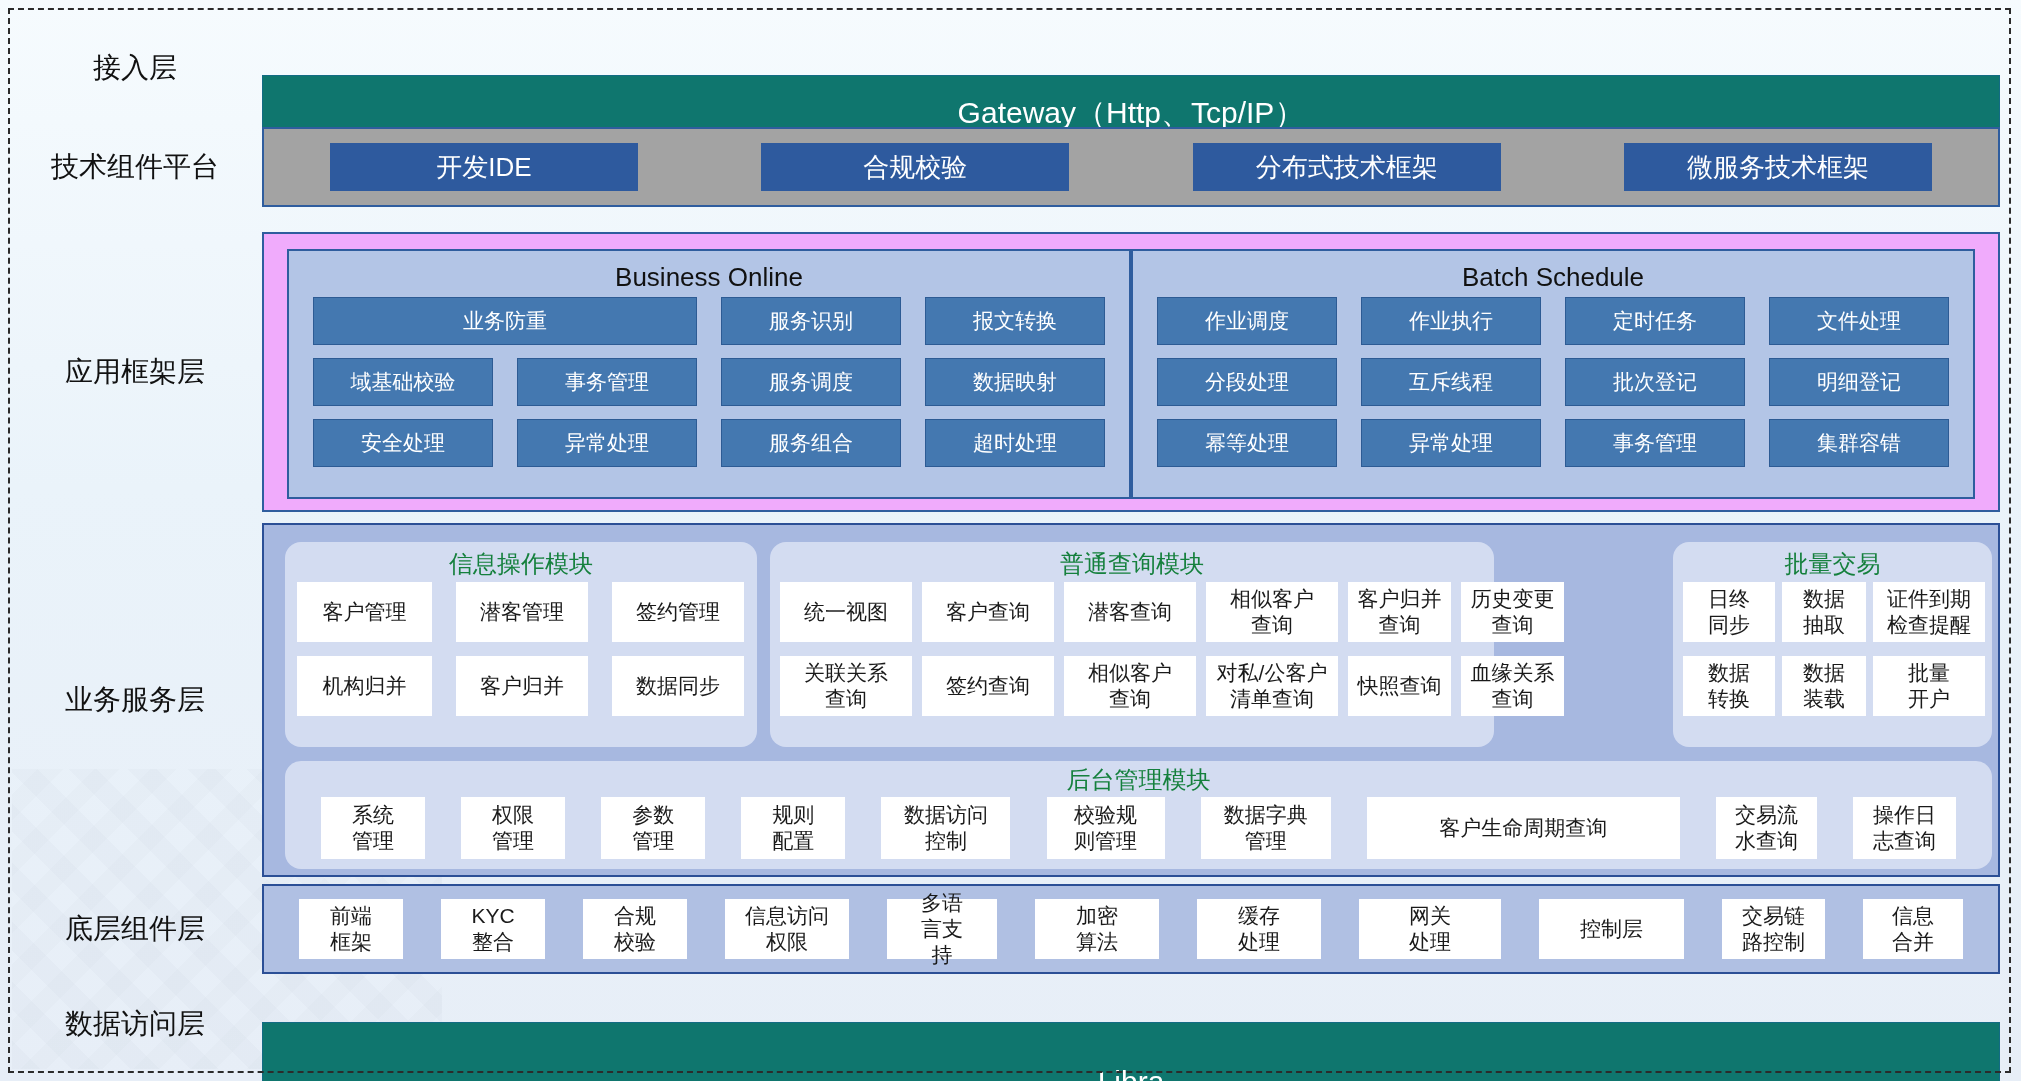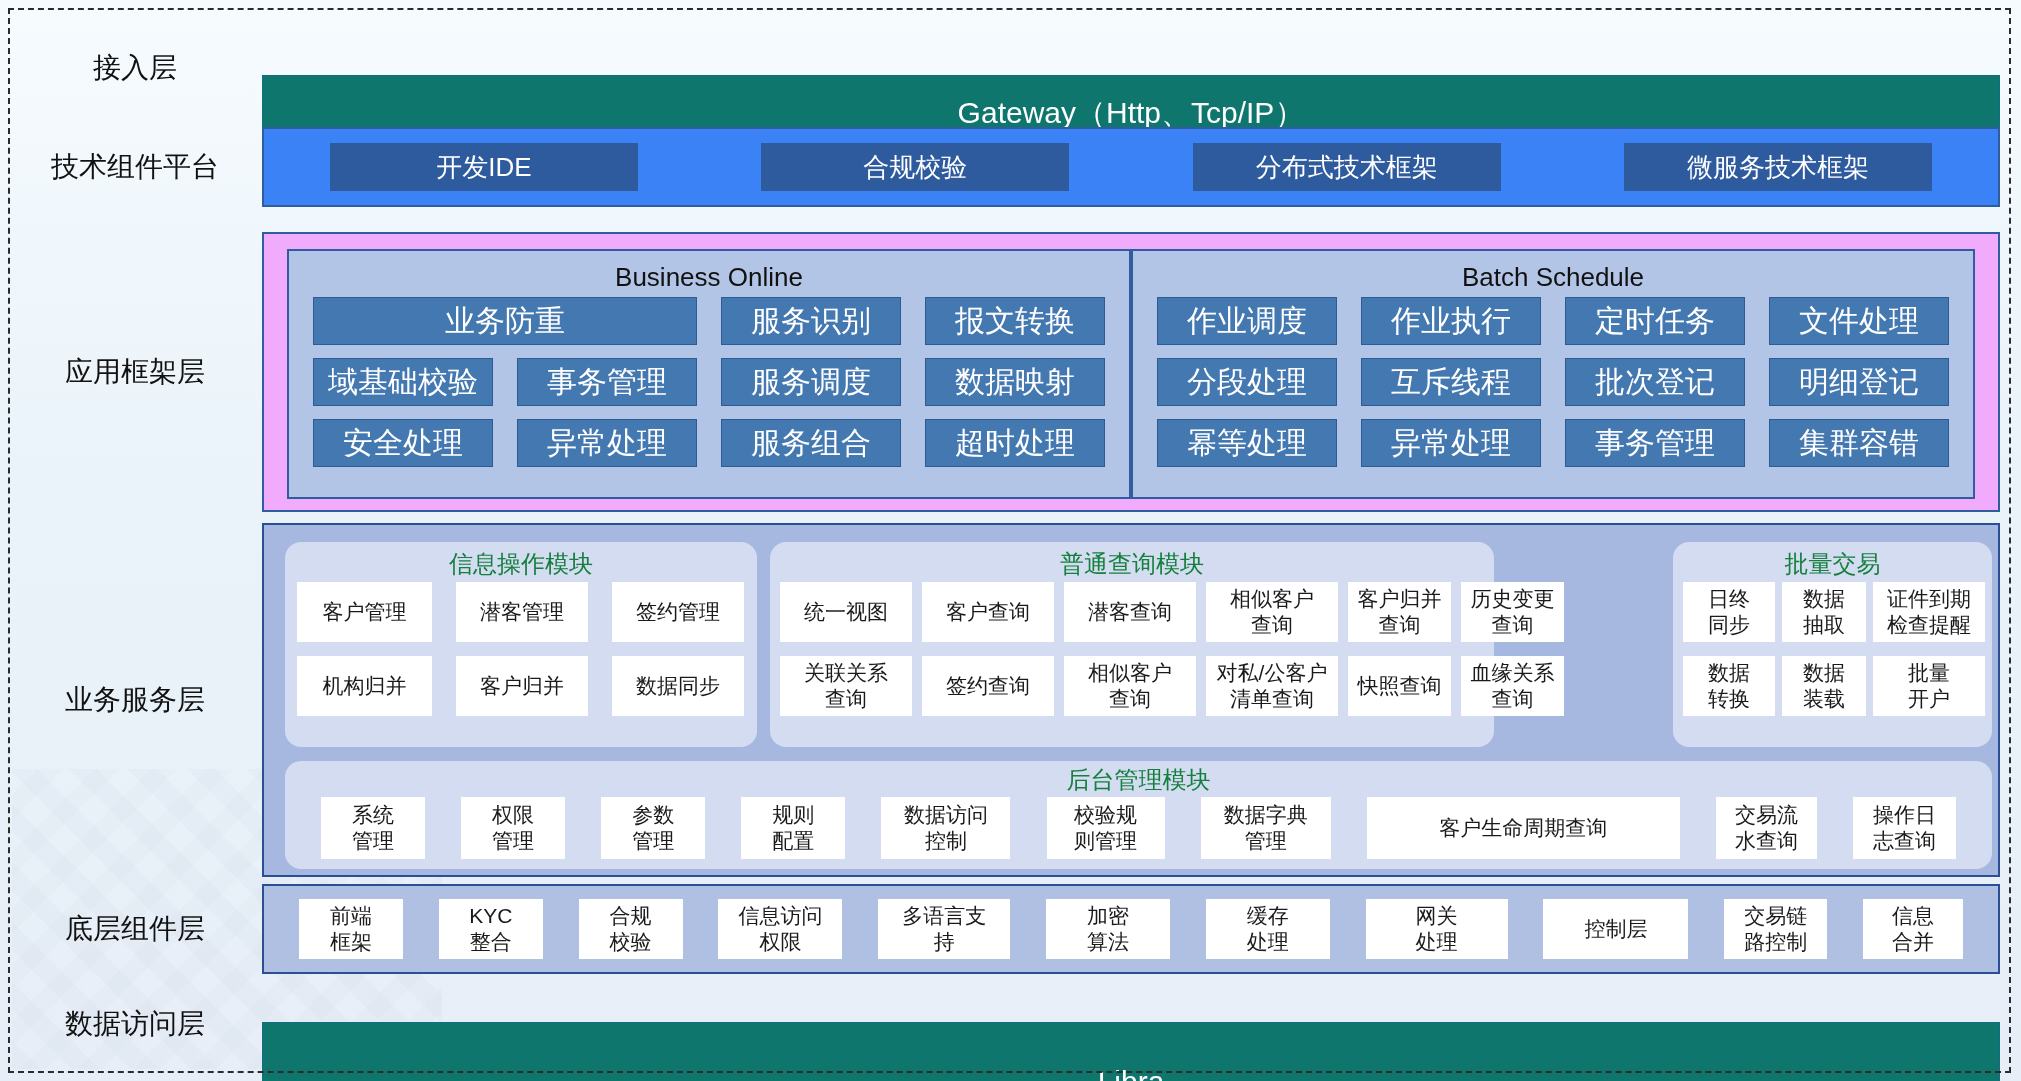--- a/index.html
+++ b/index.html
@@ -12,27 +12,27 @@
   .frame{position:absolute;left:8px;top:8px;right:10px;bottom:8px;border:2px dashed #2b2b2b;pointer-events:none;}
   .texture{position:absolute;left:12px;bottom:12px;width:430px;height:300px;opacity:.35;
     background:
       repeating-linear-gradient(45deg,rgba(150,160,175,.14) 0 20px,rgba(255,255,255,0) 20px 42px),
       repeating-linear-gradient(-45deg,rgba(150,160,175,.10) 0 18px,rgba(255,255,255,0) 18px 40px);}
   .layer-label{position:absolute;left:10px;width:250px;display:flex;align-items:center;justify-content:center;
     font-size:28px;color:#111;}
   .band{position:absolute;left:262px;width:1738px;box-sizing:border-box;}
   .teal-bar{background:#0f766e;border:1px solid #136b84;display:flex;align-items:flex-end;justify-content:center;
     color:#fff;font-size:30px;margin-top:37px;}
-  .tech{background:#3b82f6;border:2px solid #2f5d9e;display:flex;align-items:center;justify-content:space-between;padding:0 66px;}
+  .tech{background:#a3a3a3;border:2px solid #2f5d9e;display:flex;align-items:center;justify-content:space-between;padding:0 66px;}
   .tech-btn{width:308px;height:48px;background:#2e5a9e;color:#fff;font-size:26px;display:flex;align-items:center;justify-content:center;}
   .appframe{background:#f0abfc;border:2px solid #2f5d9e;display:flex;justify-content:space-between;padding:15px 23px 0 23px;}
   .app-panel{width:844px;height:250px;background:#b3c5e6;border:2px solid #2f5d9e;box-sizing:border-box;padding:6px 24px 0 24px;}
   .app-title{text-align:center;font-size:26px;color:#111;height:40px;line-height:40px;}
   .app-grid{display:grid;grid-template-columns:repeat(4,1fr);grid-auto-rows:48px;column-gap:24px;row-gap:13px;}
-  .sbtn{background:#4478b0;border:1px solid #2d5b94;color:#fff;font-size:30px;display:flex;align-items:center;justify-content:center;box-sizing:border-box;}
+  .sbtn{background:#4478b0;border:1px solid #2d5b94;color:#fff;font-size:21px;display:flex;align-items:center;justify-content:center;box-sizing:border-box;}
   .span2{grid-column:1 / 3;}
   .bizservice{background:#a7b8e0;border:2px solid #2b4f96;position:relative;}
   .round-panel{position:absolute;background:#d3dcf1;border-radius:16px;box-sizing:border-box;}
   .mod-title{text-align:center;font-size:24px;color:#15803d;height:40px;line-height:44px;}
   .wbtn{background:#ffffff;color:#1a1a1a;font-size:21px;line-height:1.25;display:flex;align-items:center;justify-content:center;
     text-align:center;box-sizing:border-box;padding:0 15px;}
   .grid-info{display:grid;grid-template-columns:135px 132px 132px;grid-auto-rows:60px;column-gap:24px;row-gap:14px;padding:0 12px;}
   .grid-query{display:grid;grid-template-columns:132px 132px 132px 132px 103px 103px;grid-auto-rows:60px;column-gap:10px;row-gap:14px;padding:0 0 0 10px;}
   .grid-batch{display:grid;grid-template-columns:92px 84px 112px;grid-auto-rows:60px;column-gap:7px;row-gap:14px;padding:0 0 0 10px;}
   .admin-row{display:flex;justify-content:space-between;align-items:center;padding:0 36px;height:62px;}
@@ -158,21 +158,21 @@
       <div class="wbtn" style="width:103px;padding:0 15px;">操作日志查询</div>
     </div>
   </div>
 </div>
 
 <div class="band base" style="top:884px;height:90px;">
   <div class="wbtn" style="width:104px;padding:0 27px;">前端框架</div>
   <div class="wbtn" style="width:104px;padding:0 27px;">KYC整合</div>
   <div class="wbtn" style="width:104px;padding:0 27px;">合规校验</div>
   <div class="wbtn" style="width:124px;padding:0 16px;">信息访问权限</div>
-  <div class="wbtn" style="width:132px;padding:8px 24px;text-align:center;">多语言支持</div>
+  <div class="wbtn" style="width:110px;padding:8px 24px;text-align:center;">多语言支持</div>
   <div class="wbtn" style="width:124px;padding:0 31px;">加密算法</div>
   <div class="wbtn" style="width:124px;padding:0 31px;">缓存处理</div>
   <div class="wbtn" style="width:142px;padding:0 41px;">网关处理</div>
   <div class="wbtn" style="width:145px;padding:0;">控制层</div>
   <div class="wbtn" style="width:103px;padding:0 18px;">交易链路控制</div>
   <div class="wbtn" style="width:100px;padding:0 24px;">信息合并</div>
 </div>
 
 <div class="band teal-bar" style="top:985px;height:78px;">
   <span>Libra</span>

